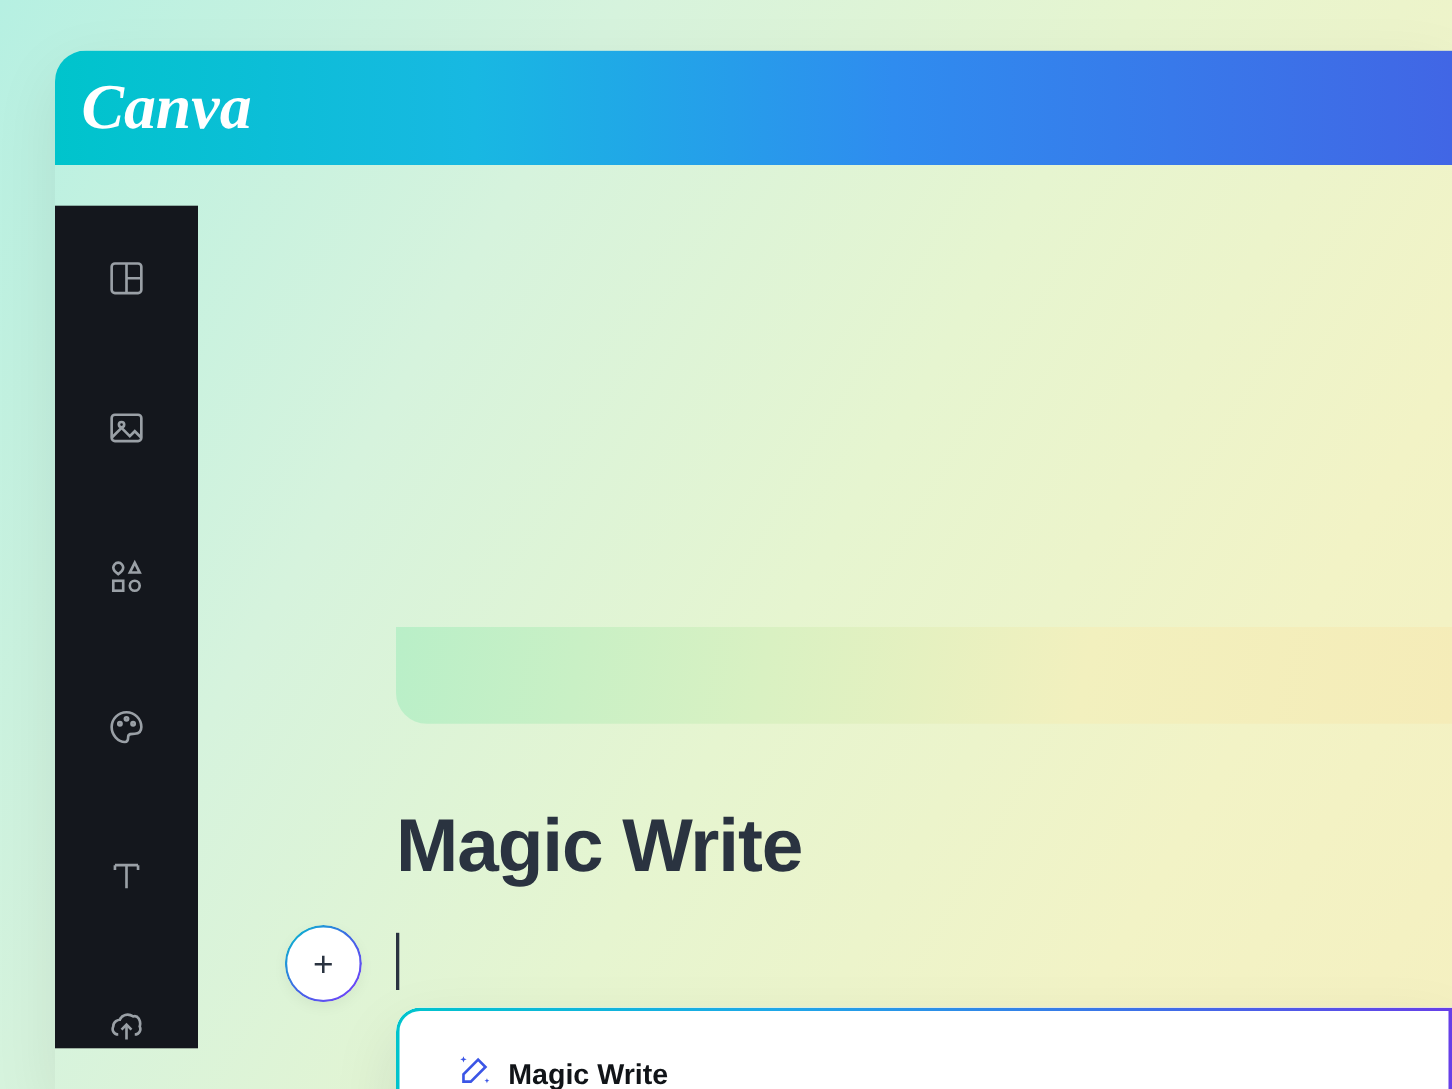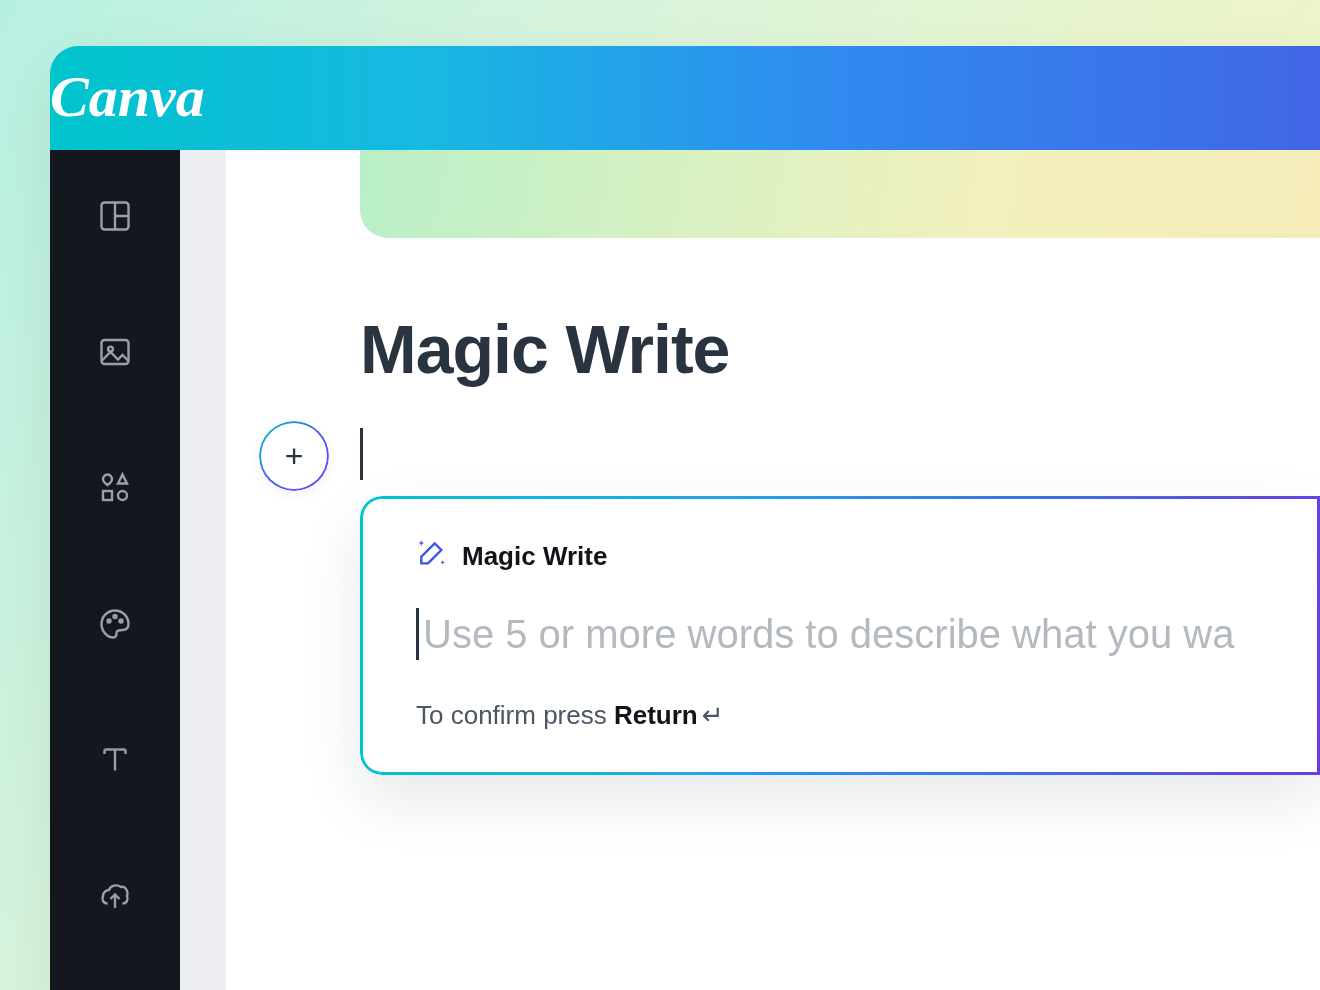--- a/index.html
+++ b/index.html
@@ -21,35 +21,37 @@
     border-top-left-radius: 28px;
     overflow: hidden;
     box-shadow: 0 20px 60px rgba(0,0,0,0.08);
   }
 
   .topbar {
     height: 104px;
     background: linear-gradient(90deg, #00c4cc 0%, #18b8e2 30%, #2f8cef 60%, #4166e5 100%);
     display: flex;
     align-items: center;
+    padding-left: 24px;
   }
 
   .logo {
     color: #ffffff;
     font-size: 58px;
     font-weight: 700;
     font-style: italic;
     font-family: "Brush Script MT", "Segoe Script", cursive;
     letter-spacing: 0px;
     transform: translateY(-2px);
   }
 
   .body-row {
     display: flex;
     height: calc(100% - 104px);
+    align-items: center;
   }
 
   .sidebar {
     width: 130px;
     background: #14171d;
     display: flex;
     flex-direction: column;
     align-items: center;
     padding-top: 46px;
     gap: 96px;

